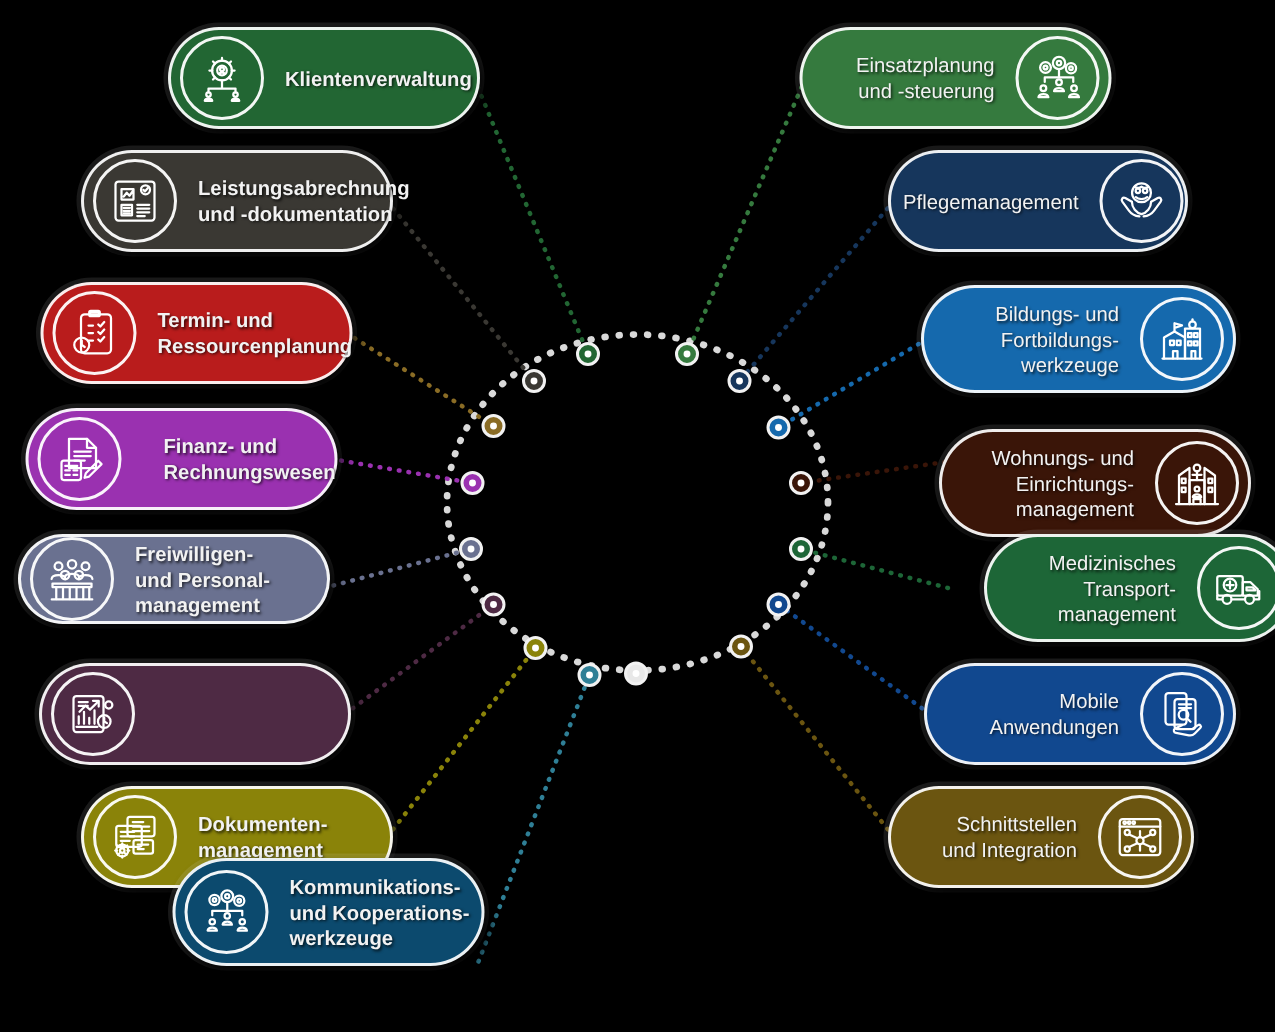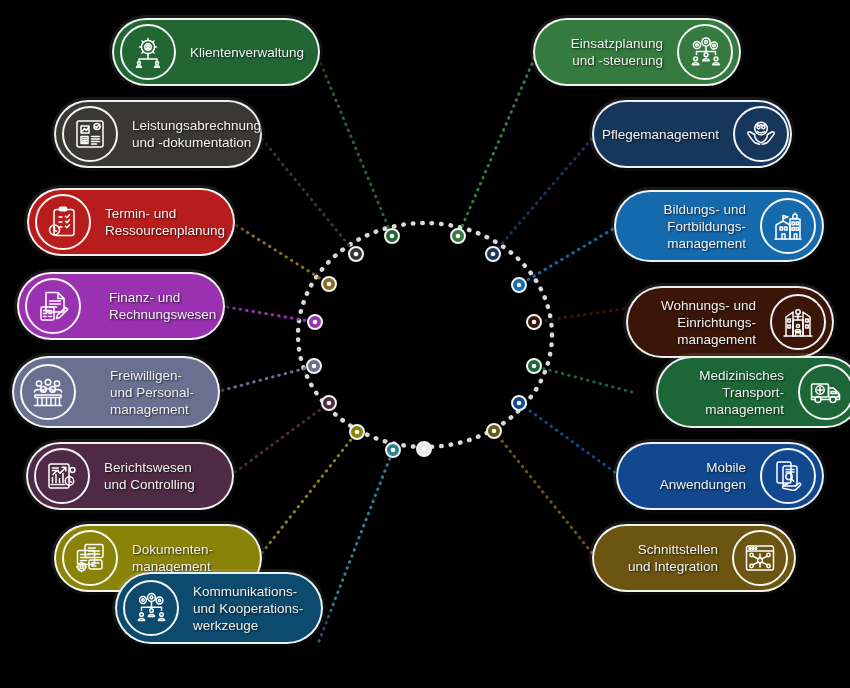--- a/index.html
+++ b/index.html
@@ -33,21 +33,21 @@
   .pill .icowrap svg{display:block;}
   .pill .lbl{
     flex:1 1 auto;
     color:#f2f2f2;
     font-size:13.5px;
     line-height:17px;
     text-shadow:1px 1px 2px rgba(0,0,0,.75);
     padding:0 8px;
     white-space:pre-line;
   }
-  .pill.left .lbl{text-align:left;}
+  .pill.left .lbl{text-align:left;font-weight:bold;}
   .pill.right .lbl{text-align:right;}
   .pill.left .icowrap{order:0;}
   .pill.left .lbl{order:1;}
   .pill.right .icowrap{order:1;}
   .pill.right .lbl{order:0;}
 </style>
 </head>
 <body>
 
 <div id="stage">
@@ -204,21 +204,21 @@
     <path d="M13.5 12h11M13.5 15h11M13.5 18h7"></path>
     <rect x="5" y="18" width="13" height="13" rx="1.6"></rect>
     <path d="M7.5 21.6h8M7.5 24.6h3M7.5 27.6h3M13 24.6h2.5M13 27.6h2.5"></path>
     <path d="M29.5 18.2l2.2 2.2-8.3 8.3-3 .8.8-3z"></path>
             </g>
           </svg>
         </span>
         <span class="lbl">Finanz- und
 Rechnungswesen</span>
       </div>
-      <div class="pill left" style="left: 12px; top: 356px; width: 208px; height: 72px; background: rgb(106, 113, 144); gap: 20px;">
+      <div class="pill left" style="left: 12px; top: 356px; width: 208px; height: 60px; background: rgb(106, 113, 144);">
         <span class="icowrap">
           <svg width="34" height="34" viewBox="0 0 34 34">
             <g stroke="#ffffff" fill="none" stroke-width="1.5" stroke-linecap="round" stroke-linejoin="round">
     <circle cx="8" cy="8.5" r="2.6"></circle>
               <circle cx="17" cy="7.2" r="2.8"></circle>
               <circle cx="26" cy="8.5" r="2.6"></circle>
     <circle cx="12.4" cy="14.4" r="2.8"></circle>
               <circle cx="21.6" cy="14.4" r="2.8"></circle>
     <path d="M3.4 17c.3-3.4 8.9-3.4 9.2 0M21.4 17c.3-3.4 8.9-3.4 9.2 0M12.4 15.6c.2-2.6 9-2.6 9.2 0"></path>
     <path d="M4 20h26v2.4H4z"></path>
@@ -240,22 +240,20 @@
     <path d="M7.5 23.5v-5M11 23.5v-8M14.5 23.5v-4M18 23.5v-9"></path>
               <path d="M6 25.5h14"></path>
     <path d="M8 15.5l4-4 3 2.6 5.5-5.4"></path>
               <path d="M17 8.2h3.8V12"></path>
     <circle cx="24.5" cy="22" r="4.2"></circle>
               <path d="M24.5 19.6v2.4l1.8 1.1"></path>
     <circle cx="27.5" cy="11" r="2.4"></circle>
             </g>
           </svg>
         </span>
-        <span class="lbl">Berichtswesen
-und Controlling</span>
       </div>
       <div class="pill left" style="left: 54px; top: 524px; width: 208px; height: 68px; background: rgb(138, 131, 9);">
         <span class="icowrap">
           <svg width="34" height="34" viewBox="0 0 34 34">
             <g stroke="#ffffff" fill="none" stroke-width="1.5" stroke-linecap="round" stroke-linejoin="round">
     <rect x="12" y="3.5" width="18" height="13" rx="1.6"></rect>
     <path d="M15.5 7h7M15.5 10h11M15.5 13h11"></path>
     <rect x="4.5" y="9.5" width="17" height="14" rx="1.6"></rect>
     <path d="M7.5 13.5h9M7.5 16.5h9M7.5 19.5h6"></path>
     <rect x="16" y="19" width="13" height="9" rx="1.4"></rect>
@@ -349,21 +347,21 @@
     <rect x="21" y="18.5" width="2.4" height="2.8"></rect>
               <rect x="25" y="18.5" width="2.4" height="2.8"></rect>
     <path d="M23.3 30v-5h2.6v5"></path>
     <circle cx="24" cy="7.5" r="2.2"></circle>
               <path d="M24 5.3v-1.4"></path>
             </g>
           </svg>
         </span>
         <span class="lbl">Bildungs- und
 Fortbildungs-
-management</span>
+werkzeuge</span>
       </div>
       <div class="pill right" style="left: 626px; top: 286px; width: 208px; height: 72px; background: rgb(58, 21, 8);">
         <span class="icowrap">
           <svg width="34" height="34" viewBox="0 0 34 34">
             <g stroke="#ffffff" fill="none" stroke-width="1.5" stroke-linecap="round" stroke-linejoin="round">
     <path d="M3 31h28"></path>
     <path d="M5 31V12l7-5v24"></path>
               <path d="M29 31V12l-7-5v24"></path>
     <path d="M12 31V15h10v16"></path>
     <rect x="6.8" y="14" width="2.6" height="3"></rect>

